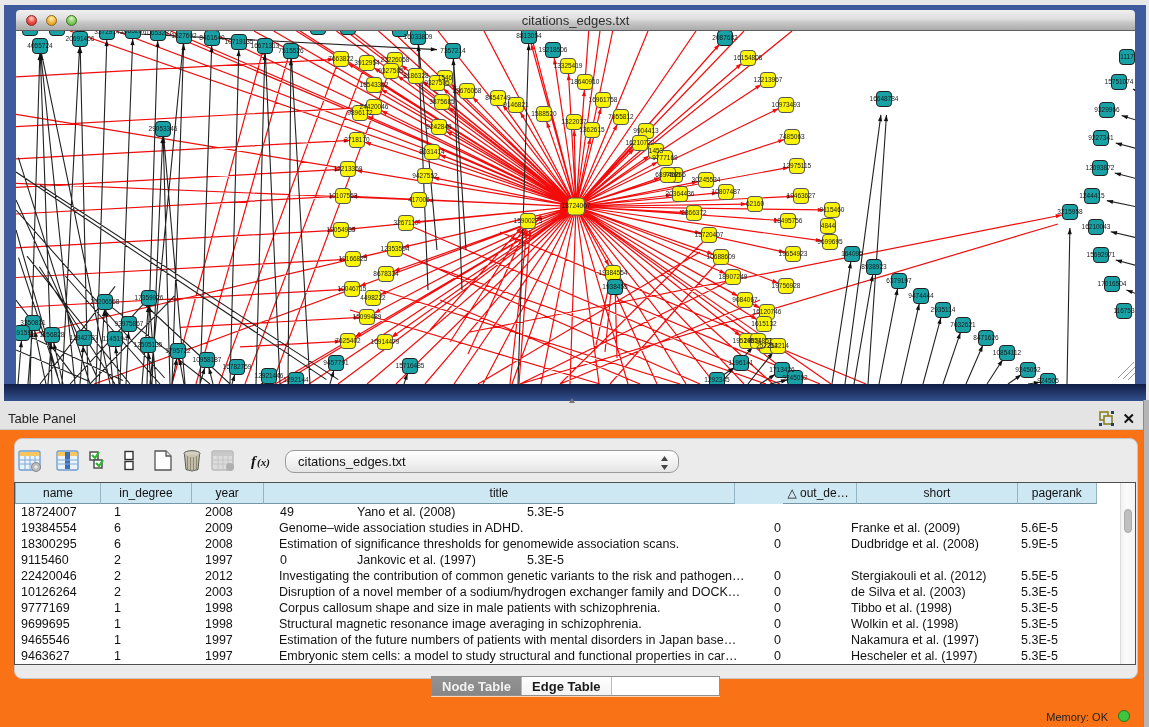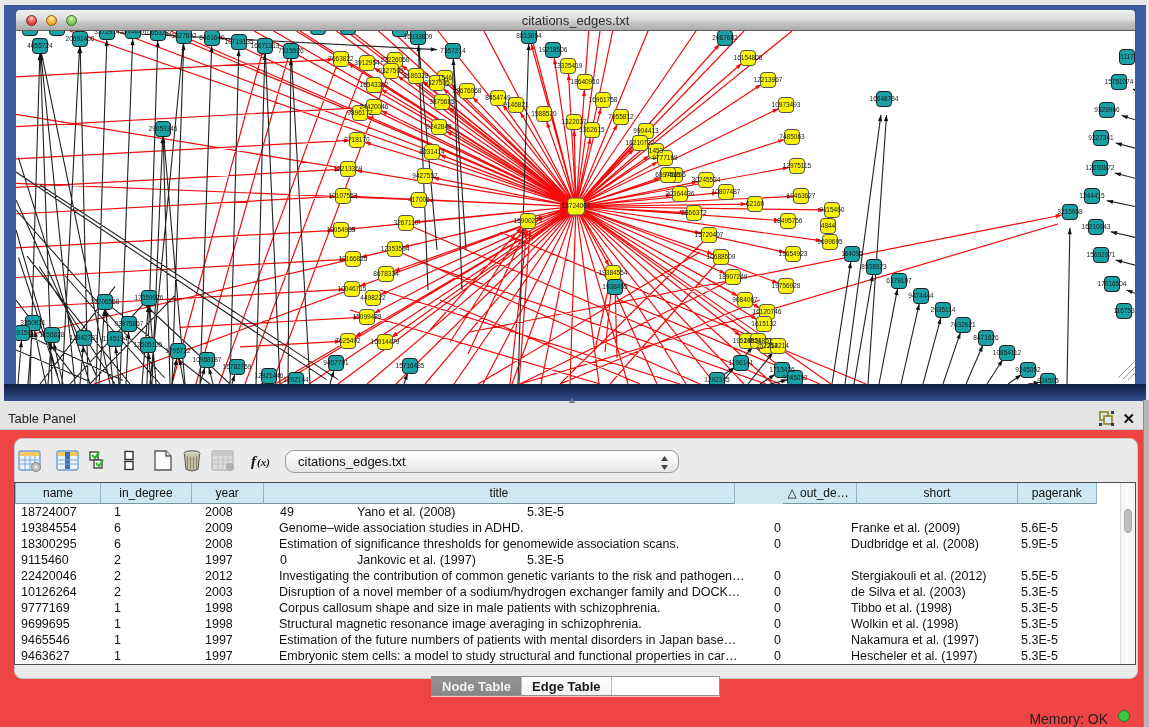--- a/index.html
+++ b/index.html
@@ -11,21 +11,21 @@
 #macwin { position:absolute; left:12px; top:5px; width:1119px; height:374px; }
 #titlebar { position:absolute; left:0; top:0; width:100%; height:21px;
   background:linear-gradient(#f0f0f0 0%, #dedede 45%, #c9c9c9 60%, #ababab 100%);
   border-bottom:1px solid #5f5f5f; border-radius:4px 4px 0 0; }
 .tl { position:absolute; top:5px; width:11px; height:11px; border-radius:50%; }
 #tl1 { left:9.8px; background:radial-gradient(circle at 50% 28%, #ffd5cf 0%, #f5837a 30%, #e8443c 60%, #c5332c 100%); border:1px solid #8d2622;}
 #tl2 { left:29.8px; background:radial-gradient(circle at 50% 28%, #fdf0c0 0%, #f7d069 30%, #f0ae3d 60%, #d9920f 100%); border:1px solid #906413;}
 #tl3 { left:49.8px; background:radial-gradient(circle at 50% 28%, #ddf5c8 0%, #a5dc82 30%, #7cc75c 60%, #5aa63c 100%); border:1px solid #3c7226;}
 #wtitle { position:absolute; top:3px; left:0; width:100%; text-align:center;
   font-size:13px; color:#2e2e2e; }
-#tablepanel { position:absolute; left:0; top:401px; width:1145px; height:326px; background:#ef4444; }
+#tablepanel { position:absolute; left:0; top:401px; width:1145px; height:326px; background:#f97316; }
 #tp-bar { position:absolute; left:0; top:0; width:100%; height:29px; background:#e4e4e4; border-bottom:1px solid #c9c9c9; }
 #innerpanel { position:absolute; left:14px; top:37px; width:1124px; height:241px; background:#ebebeb; border:1px solid #c6c6c6; border-radius:8px; }
 #tp-title { position:absolute; left:8px; top:10px; font-size:13px; color:#222; }
 #tp-icons { position:absolute; right:28px; top:8px; }
 #tp-x { position:absolute; right:10px; top:9px; font-size:15px; font-weight:bold; color:#111; }
 #toolbar { position:absolute; left:14px; top:47px; height:28px; }
 #dropdown { position:absolute; left:285px; top:49px; width:394px; height:23px;
   background:linear-gradient(#ffffff, #f0f0f0 60%, #e4e4e4); border:1px solid #9a9a9a;
   border-radius:9px; font-size:13px; color:#111; line-height:21px; padding-left:12px; }
 #dd-arrows { position:absolute; right:9px; top:4px; }
@@ -47,21 +47,21 @@
 #vscroll { position:absolute; right:0px; top:0px; width:15px; height:181px;
   background:linear-gradient(90deg,#f2f2f2,#fbfbfb 40%,#f4f4f4); border-left:1px solid #dcdcdc; }
 #vthumb { position:absolute; left:3px; top:26px; width:8px; height:24px; background:#bfbfbf;
   border-radius:4px; border:1px solid #aaa; }
 #segs { position:absolute; left:431px; top:275px; height:20px; display:flex;
   font-size:13px; font-weight:bold; border:1px solid #909090; border-radius:0; overflow:hidden;
   background:#fff; box-shadow:0 1px 0 rgba(255,255,255,.7); }
 .seg { padding:0 10px; line-height:19px; color:#1a1a1a; background:linear-gradient(#ffffff,#f3f3f3); border-right:1px solid #bbb; }
 .seg:last-child { border-right:none;margin-top:20px; }
 .seg.sel { background:linear-gradient(#939393,#868686); color:#f2f2f2; }
-#memory { position:absolute; right:37px; top:310px; font-size:14px; color:#222;text-align:right; }
+#memory { position:absolute; right:37px; top:310px; font-size:11px; color:#222;text-align:right; }
 #memdot { position:absolute; right:15px; top:309px; width:12px; height:12px; border-radius:50%;
   background:#3ec73e; border:1px solid #1f7a1f; }
 #rstrip { position:absolute; right:0; top:400px; width:6px; height:327px; background:#b5b5b5;
   border-left:1px solid #8a8a8a; }
 </style></head>
 <body>
 <div id="desktop">
   <div id="macwin">
     <div id="titlebar">
       <div class="tl" id="tl1"></div>

